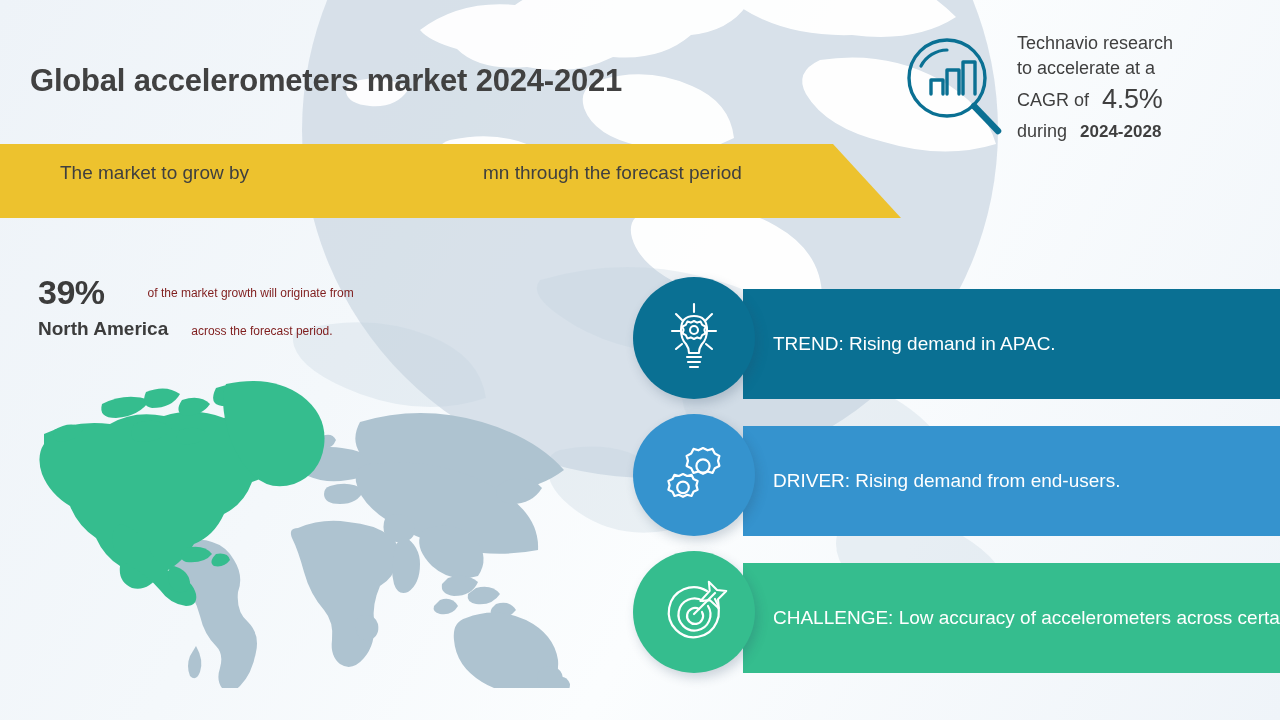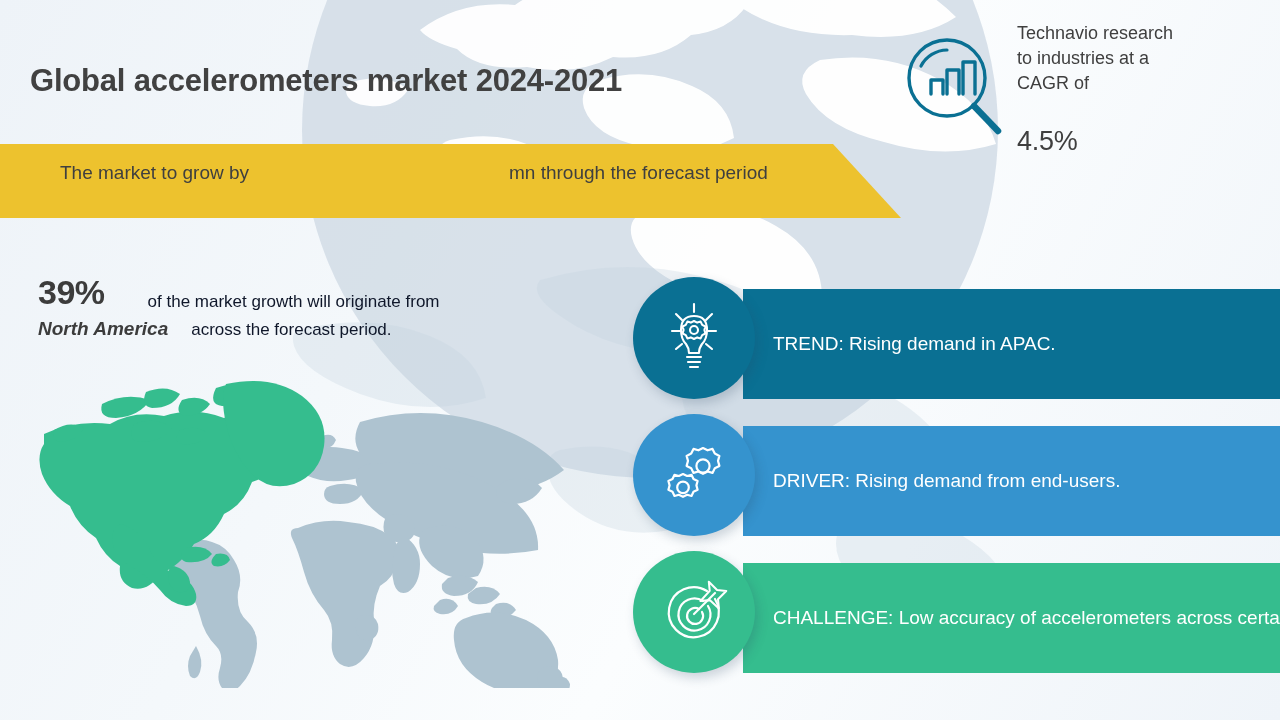--- a/index.html
+++ b/index.html
@@ -30,39 +30,39 @@
     position:absolute;left:0;top:144px;width:901px;height:74px;
     background:#edc22e;
     clip-path:polygon(0 0, 833px 0, 901px 74px, 0 74px);
   }
   .banner-txt{
     position:absolute;top:144px;height:58px;display:flex;align-items:center;
     color:#3f3f3f;white-space:nowrap;
   }
   .bn-a{left:60px;font-size:19px;}
   .bn-num{left:268px;font-size:41px;font-weight:bold;letter-spacing:-1px;}
-  .bn-b{left:509px;font-size:19px;}
+  .bn-b{left:483px;font-size:19px;}
 
   
   .cagr-icon{position:absolute;left:903px;top:36px;width:102px;height:102px;}
   .cagr-text{
-    position:absolute;left:1017px;top:21px;width:262px;
+    position:absolute;left:1017px;top:31px;width:262px;
     color:#3f3f3f;font-size:18px;line-height:1.40;
   }
   .cagr-text .big{font-size:27px;font-weight:normal;letter-spacing:-.3px;}
   .cagr-text .bold{font-weight:bold;font-size:17px;}
-  .cagr-row{display:flex;align-items:flex-start;gap:26px;flex-direction:column;}
+  .cagr-row{display:flex;align-items:center;gap:13px;}
 
   
   .stat{position:absolute;left:38px;top:273px;width:560px;color:#3c3c3c;}
-  .stat-l1{display:flex;align-items:flex-end;white-space:nowrap;}
+  .stat-l1{display:flex;align-items:center;white-space:nowrap;}
   .stat-l2{display:flex;align-items:baseline;white-space:nowrap;margin-top:6px;}
   .stat-pct{font-size:34px;font-weight:bold;letter-spacing:-.5px;}
-  .stat-reg{font-size:19px;font-weight:bold;font-style:italic;}
-  .stat-n{font-size:17px;color:#0f172a;}
+  .stat-reg{font-size:19px;font-weight:bold;}
+  .stat-n{font-size:12px;color:#7f1d1d;}
   .gap-a{display:inline-block;width:43px;}
   .gap-b{display:inline-block;width:23px;}
 
   
   .worldmap{position:absolute;left:30px;top:378px;width:560px;height:310px;}
 
   
   .panel{position:absolute;}
   .panel .bar{
     position:absolute;left:110px;top:0;width:1170px;height:110px;
@@ -134,24 +134,28 @@
       <circle cx="44" cy="42" r="38"></circle>
       <path d="M18 30 a30 30 0 0 1 26-16" stroke-width="3.2"></path>
       <line x1="71" y1="70" x2="95" y2="95" stroke-width="6.5"></line>
       <path d="M28 58 L28 44 L40 44 L40 58" stroke-linejoin="round"></path>
       <path d="M44 58 L44 34 L56 34 L56 58" stroke-linejoin="round"></path>
       <path d="M60 58 L60 26 L72 26 L72 58" stroke-linejoin="round"></path>
     </g>
   </svg>
   <div class="cagr-text">
     <div>Technavio research</div>
-    <div>to industries at a</div>
+    <div>to accelerate at a</div>
     <div class="cagr-row">
       <span>CAGR of</span>
       <span class="big">4.5%</span>
+    </div>
+    <div class="cagr-row">
+      <span>during</span>
+      <span class="bold">2024-2028</span>
     </div>
   </div>
 
   <div class="stat">
     <div class="stat-l1">
       <span class="stat-pct">39%</span>
       <span class="gap-a"></span>
       <span class="stat-n">of the market growth will originate from</span>
     </div>
     <div class="stat-l2">

